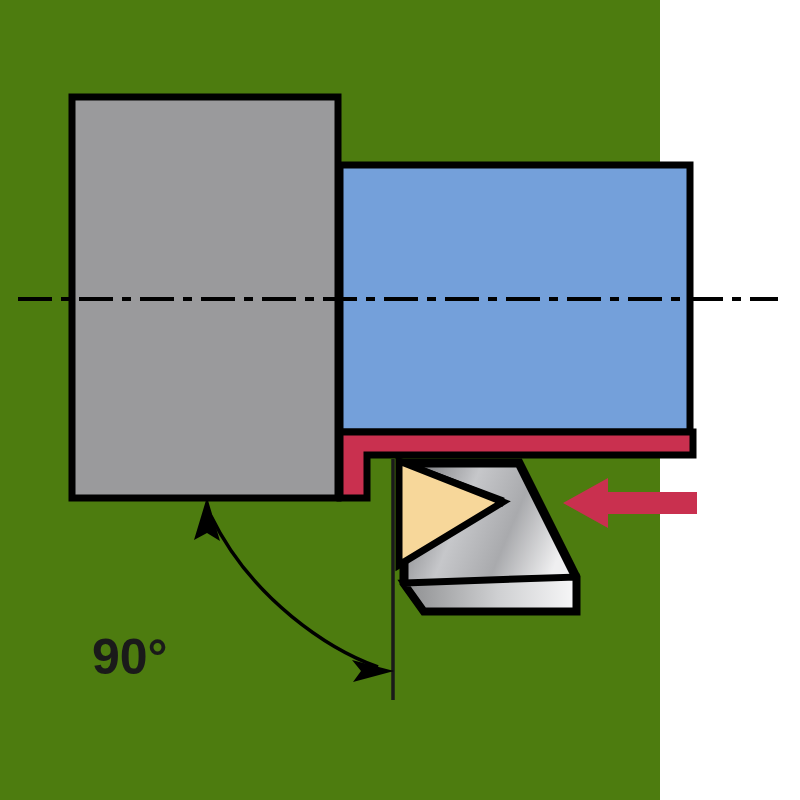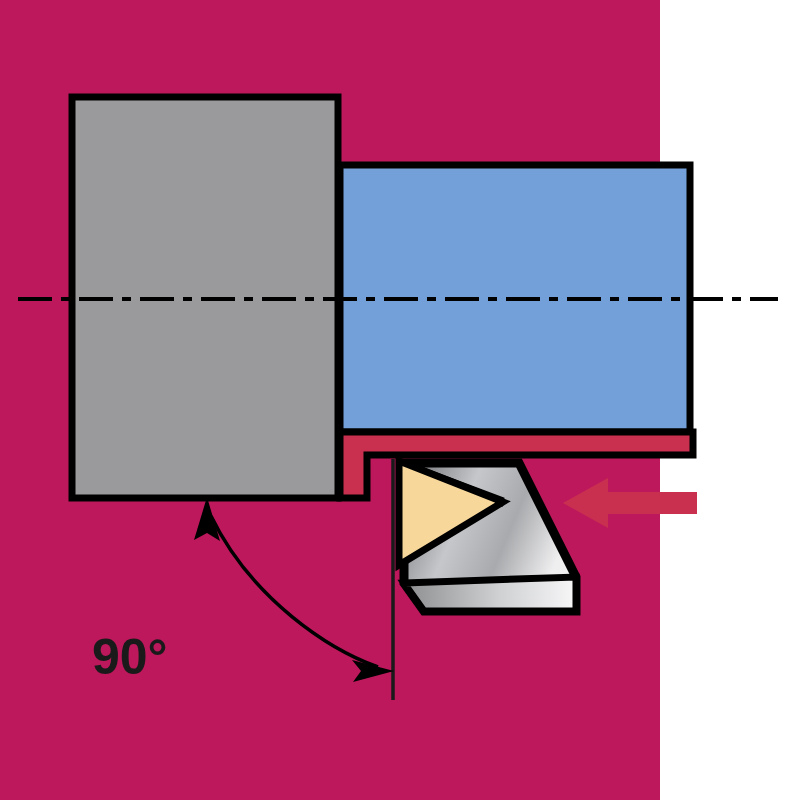--- a/index.html
+++ b/index.html
@@ -10,21 +10,21 @@
   body {
     width: 800px;
     height: 800px;
     font-family: "Liberation Sans", sans-serif;
     overflow: hidden;
   }
   #diagram-root {
     position: relative;
     width: 660px;
     height: 800px;
-    background: #be185d;
+    background: #4d7c0f;
   }
   #diagram-svg {
     display: block;
     width: 800px;
     height: 800px;
   }
   .angle-label-text {
     font-family: "Liberation Sans", sans-serif;
     font-weight: bold;
     font-size: 50px;

